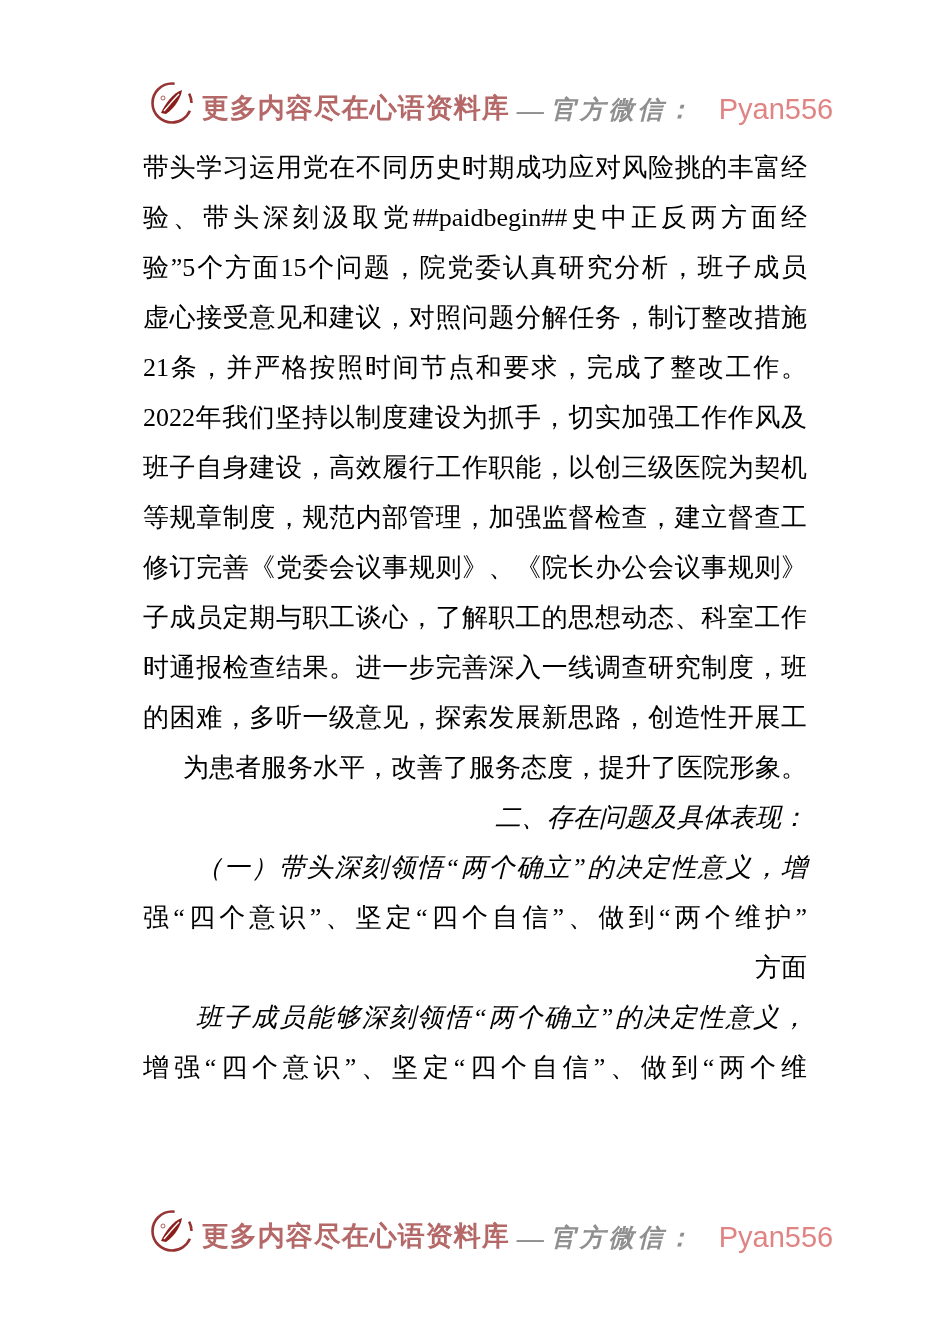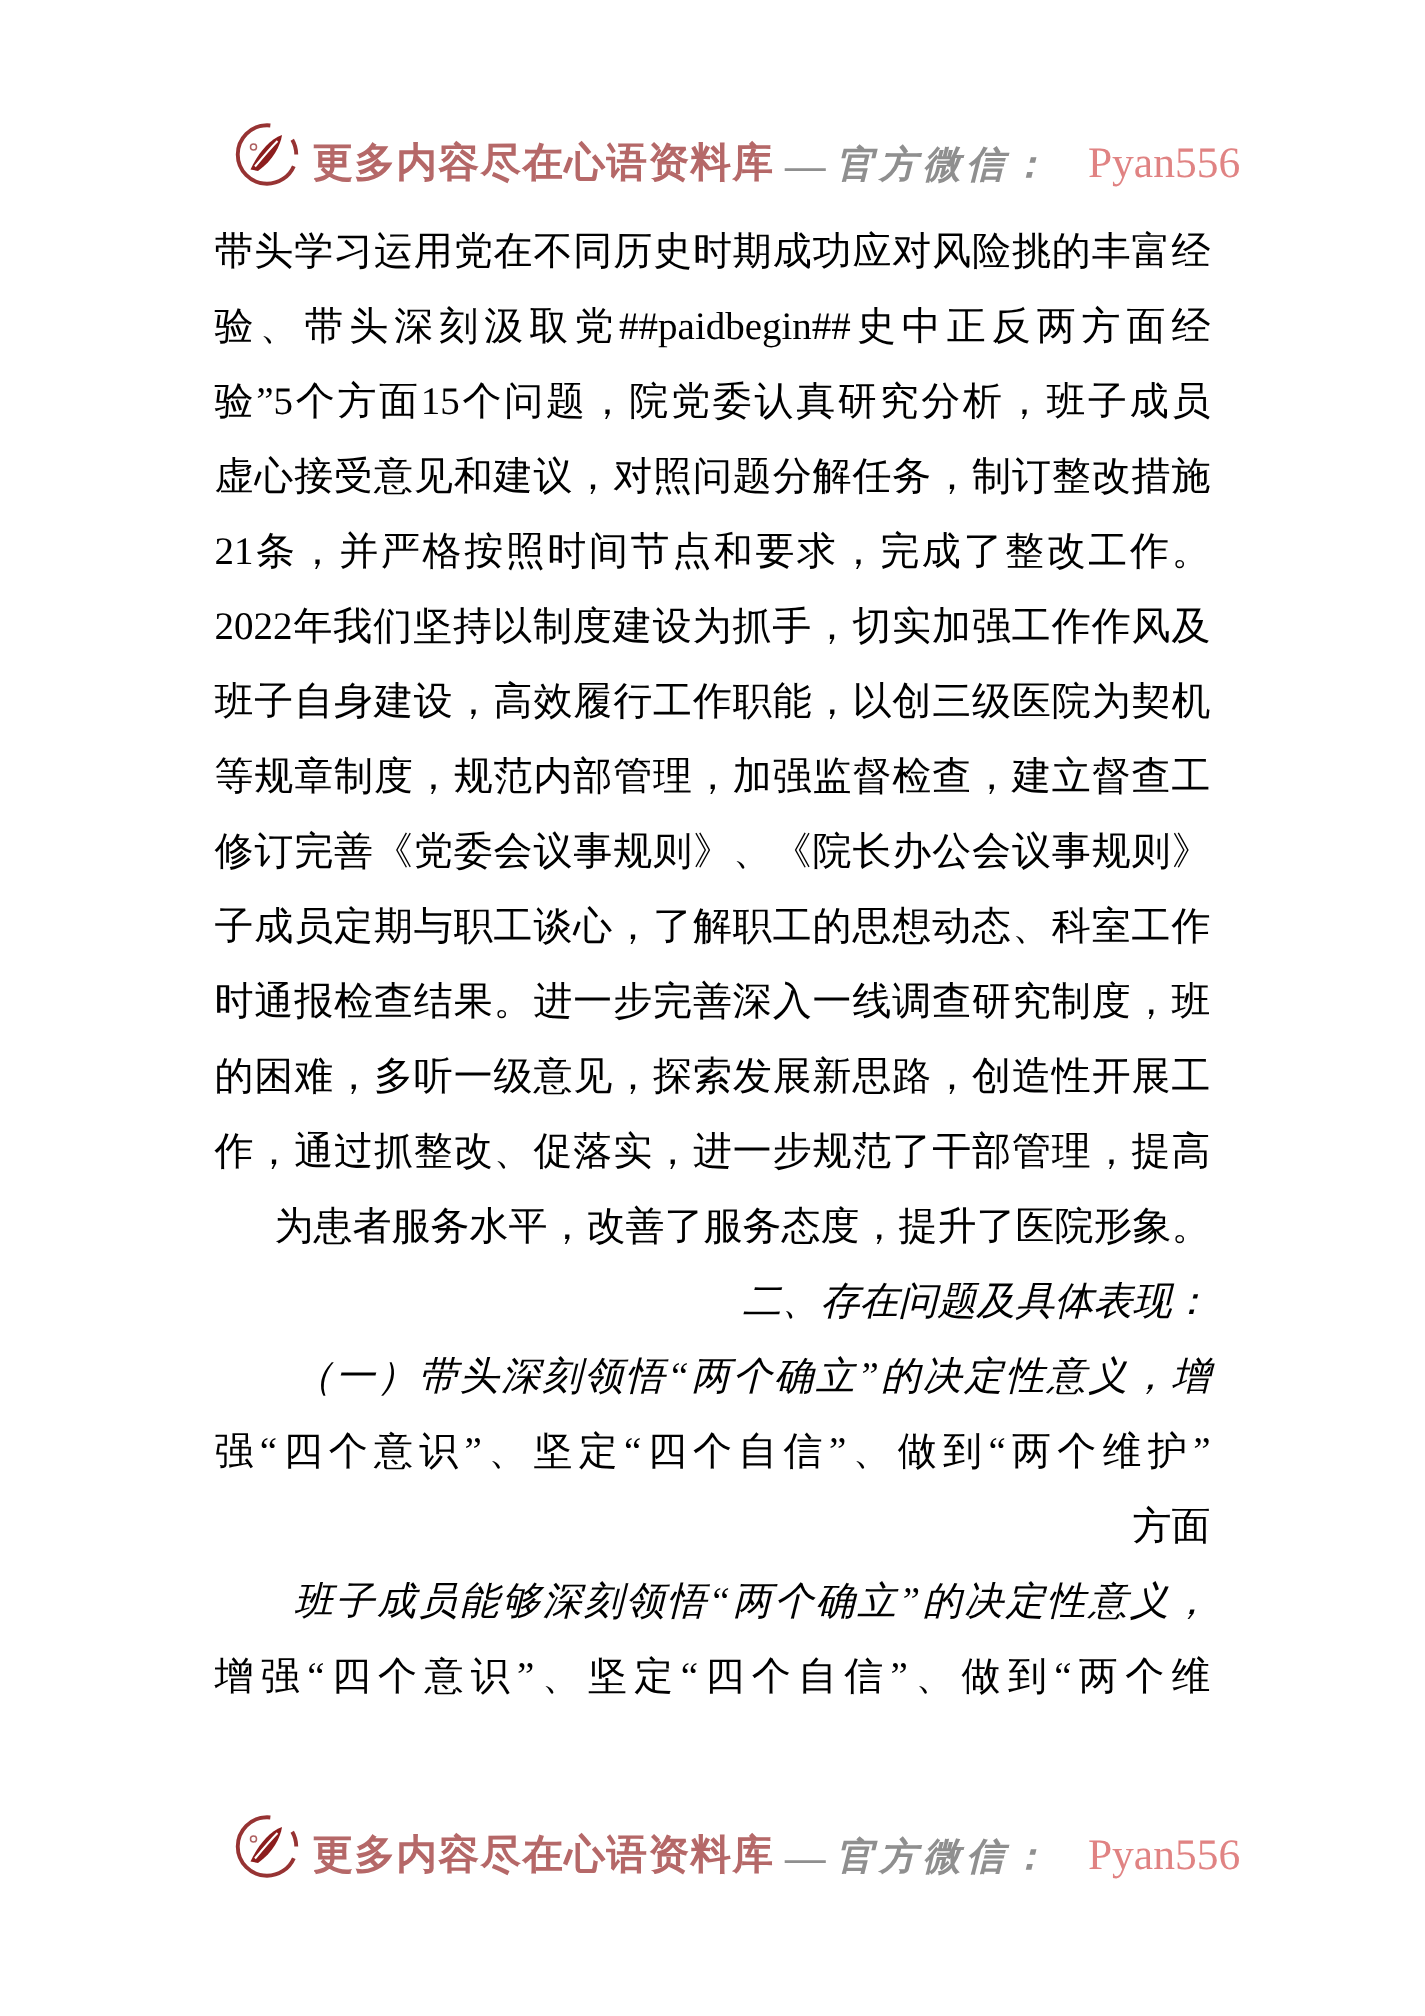--- a/index.html
+++ b/index.html
@@ -25,21 +25,21 @@
     font-weight: bold; font-size: 27px; letter-spacing: 1px;
   }
   .wm-sep { color: var(--wm-channel, #8f8f8f); font-size: 27px; font-weight: bold; }
   .wm-channel {
     color: var(--wm-channel, #8f8f8f);
     font-size: 25px; font-style: italic; font-weight: bold; letter-spacing: 4px; margin-top: 36px;
   }
   .wm-id {
     color: var(--wm-id, #e08383);
     font-size: 29px;
-    font-family: Liberation Serif, serif;
+    font-family: Liberation Sans, sans-serif;
     font-style: normal;
     margin-left: 16px;
   }
 
   
   .doc {
     position: absolute; left: 143px; top: 143px; width: 664px;
     color: var(--doc-text, #000000);
   }
   .line {
@@ -73,21 +73,20 @@
     <div class="line justify">验”5个方面15个问题，院党委认真研究分析，班子成员</div>
     <div class="line justify">虚心接受意见和建议，对照问题分解任务，制订整改措施</div>
     <div class="line justify">21条，并严格按照时间节点和要求，完成了整改工作。</div>
     <div class="line justify">2022年我们坚持以制度建设为抓手，切实加强工作作风及</div>
     <div class="line justify">班子自身建设，高效履行工作职能，以创三级医院为契机</div>
     <div class="line justify">等规章制度，规范内部管理，加强监督检查，建立督查工</div>
     <div class="line justify">修订完善《党委会议事规则》、《院长办公会议事规则》</div>
     <div class="line justify">子成员定期与职工谈心，了解职工的思想动态、科室工作</div>
     <div class="line justify">时通报检查结果。进一步完善深入一线调查研究制度，班</div>
     <div class="line justify">的困难，多听一级意见，探索发展新思路，创造性开展工</div>
-    <div class="line justify">作，通过抓整改、促落实，进一步规范了干部管理，提高</div>
     <div class="line">为患者服务水平，改善了服务态度，提升了医院形象。</div>
     <div class="line indent">二、存在问题及具体表现：</div>
     <div class="line justify indent">（一）带头深刻领悟“两个确立”的决定性意义，增</div>
     <div class="line justify">强“四个意识”、坚定“四个自信”、做到“两个维护”</div>
     <div class="line">方面</div>
     <div class="line justify indent">班子成员能够深刻领悟“两个确立”的决定性意义，</div>
     <div class="line justify">增强“四个意识”、坚定“四个自信”、做到“两个维</div>
   </div>
 
 <div class="watermark" id="footer-watermark">

